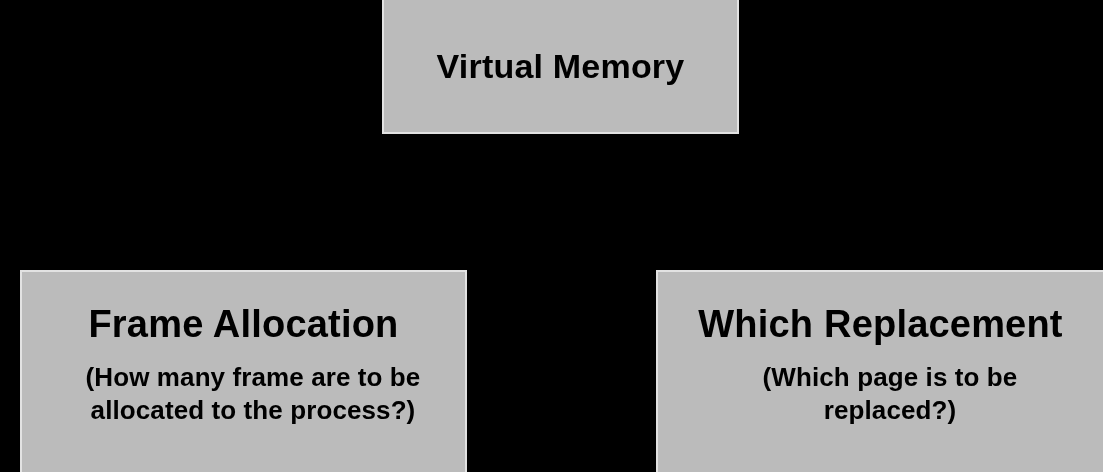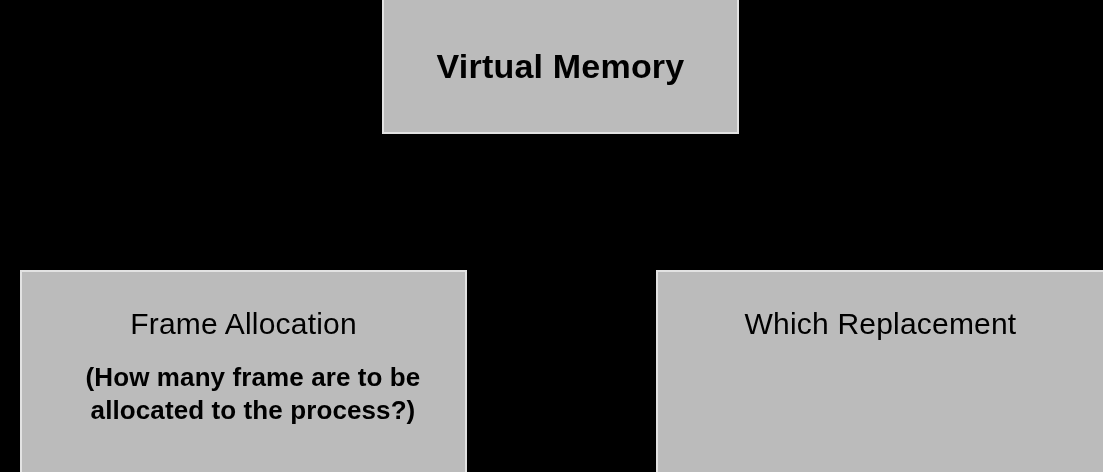--- a/index.html
+++ b/index.html
@@ -62,22 +62,22 @@
   #node-page-replacement {
     left: 656px;
     top: 270px;
     width: 449px;
     height: 206px;
     justify-content: flex-start;
     padding-top: 34px;
   }
 
   .child-title {
-    font-size: 30px;
-    font-weight: normal;
+    font-size: 38px;
+    font-weight: bold;
     line-height: 36px;
     letter-spacing: 0.2px;
     white-space: nowrap;
   }
   .child-subtitle {
     font-size: 26px;
     font-weight: bold;
     line-height: 33px;
     letter-spacing: 0.1px;
     margin-top: 19px;
@@ -95,15 +95,16 @@
     <div class="node-title">Virtual Memory</div>
   </div>
 
   <div class="node" id="node-frame-allocation">
     <div class="child-title">Frame Allocation</div>
     <div class="child-subtitle">(How many frame are to be allocated to the process?)</div>
   </div>
 
   <div class="node" id="node-page-replacement">
     <div class="child-title">Which Replacement</div>
+    <div class="child-subtitle">(Which page is to be replaced?)</div>
   </div>
 
 </div>
 
 </body></html>

